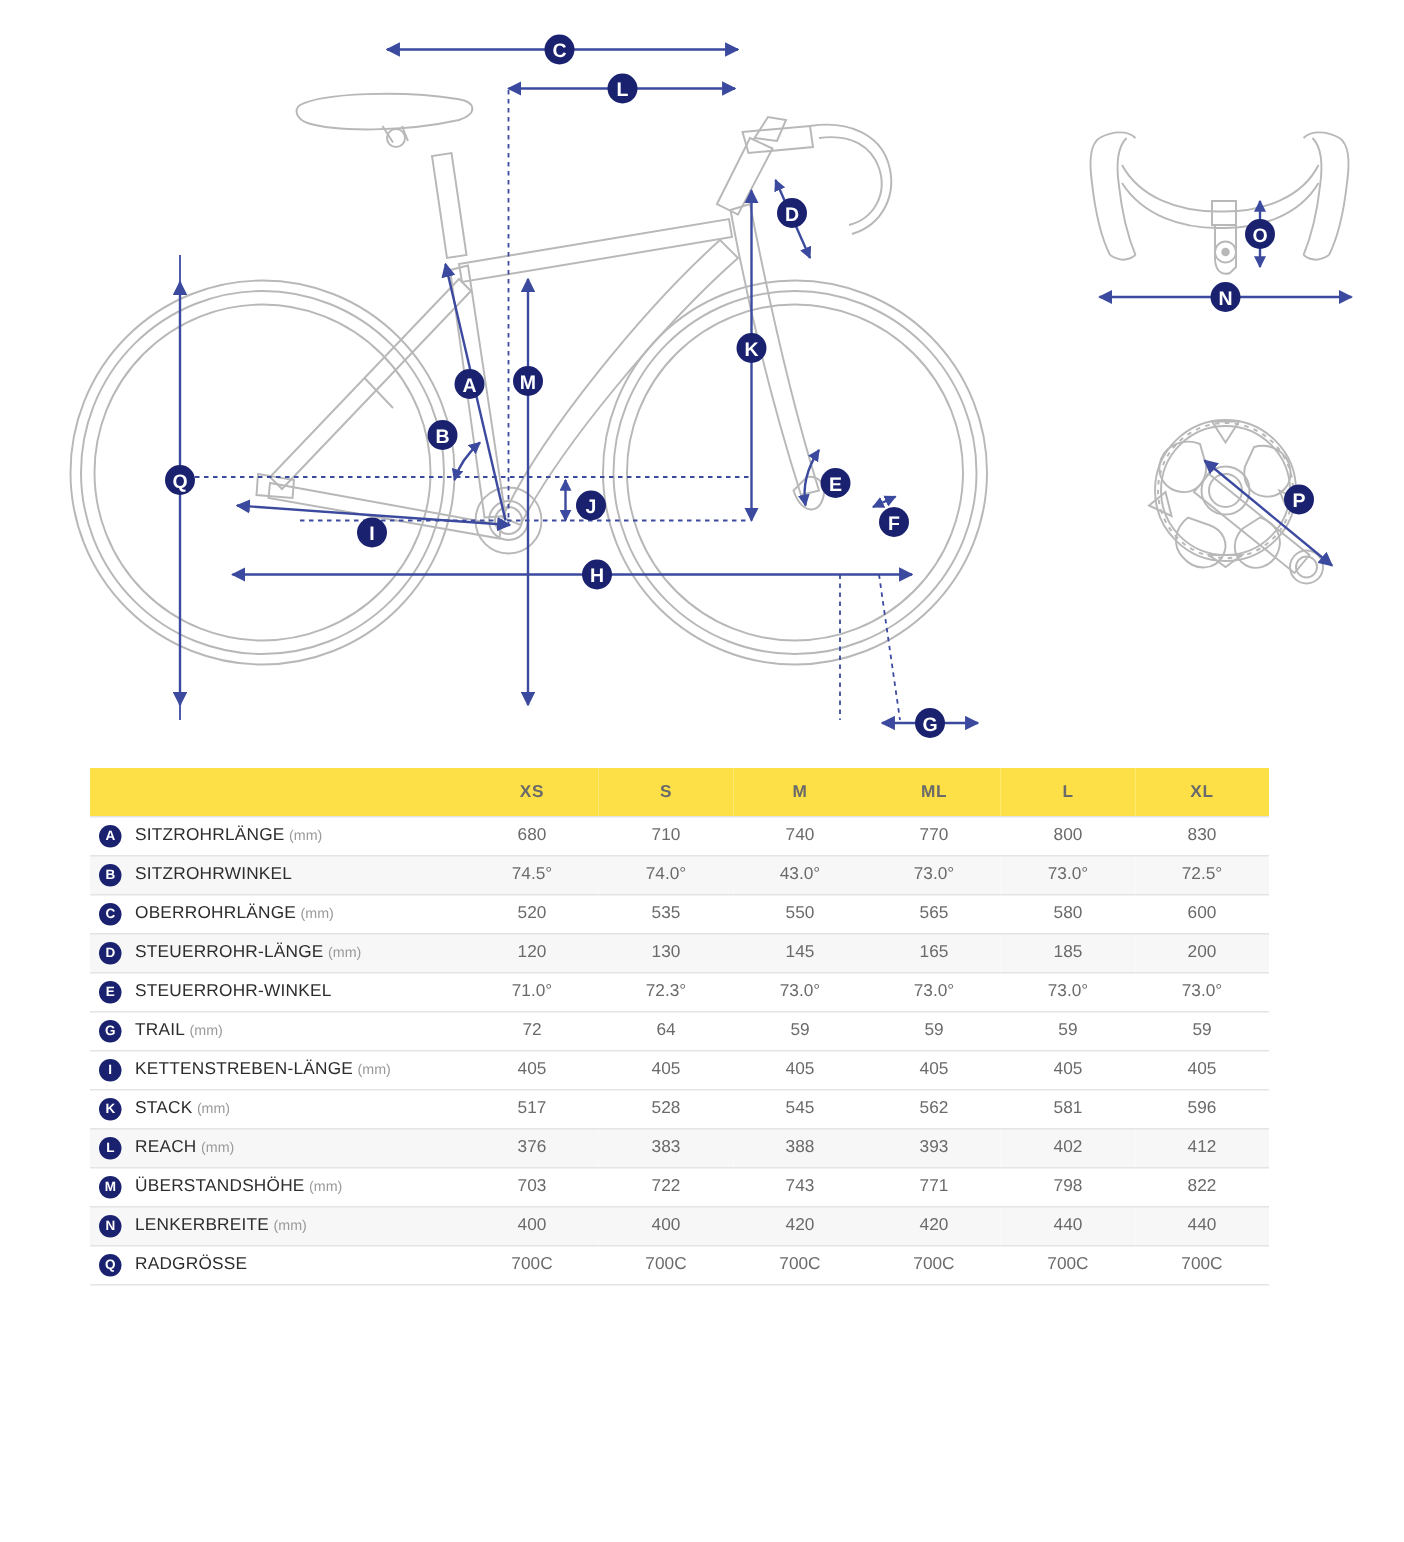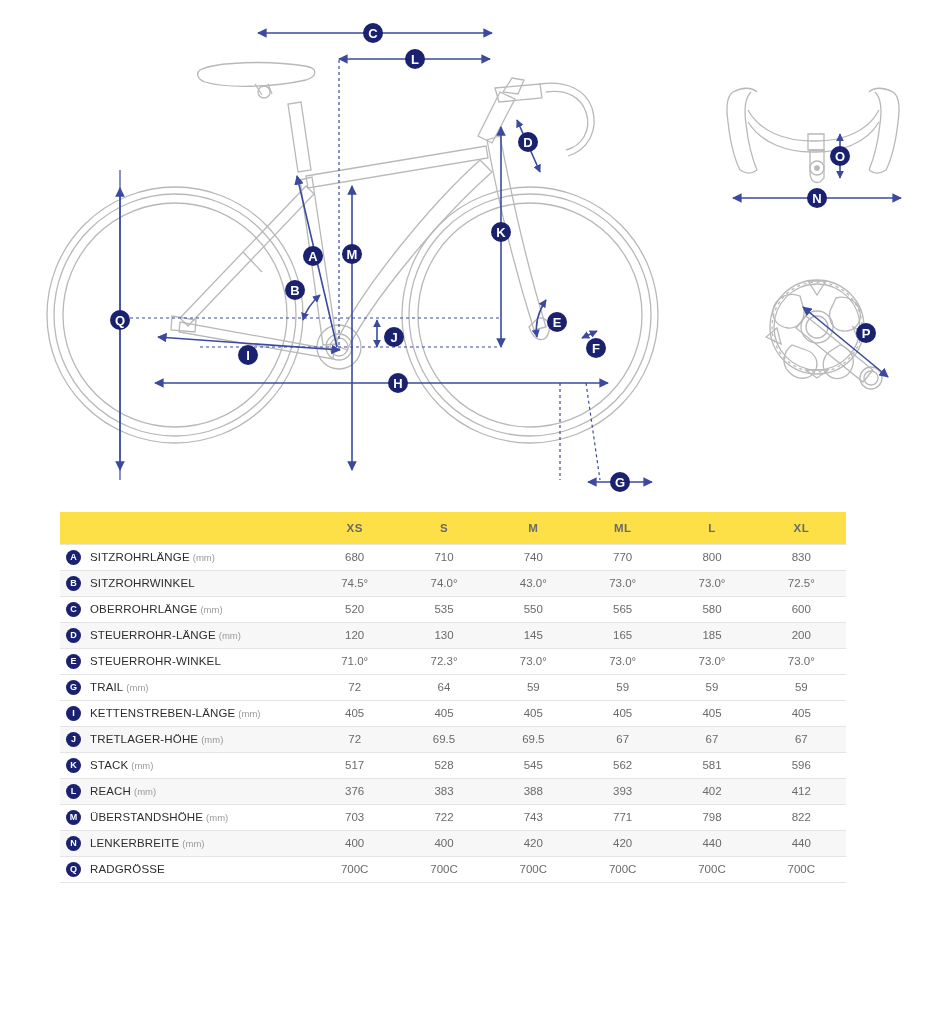--- a/index.html
+++ b/index.html
@@ -417,29 +417,20 @@
           </tr>
           <tr class="odd">
             <td class="label-cell"><span class="row-badge">I</span><span class="row-name">KETTENSTREBEN-LÄNGE</span><span class="row-unit">(mm)</span></td>
             <td>405</td>
             <td>405</td>
             <td>405</td>
             <td>405</td>
             <td>405</td>
             <td>405</td>
           </tr>
-          <tr class="even">
-            <td class="label-cell"><span class="row-badge">J</span><span class="row-name">TRETLAGER-HÖHE</span><span class="row-unit">(mm)</span></td>
-            <td>72</td>
-            <td>69.5</td>
-            <td>69.5</td>
-            <td>67</td>
-            <td>67</td>
-            <td>67</td>
-          </tr>
           <tr class="odd">
             <td class="label-cell"><span class="row-badge">K</span><span class="row-name">STACK</span><span class="row-unit">(mm)</span></td>
             <td>517</td>
             <td>528</td>
             <td>545</td>
             <td>562</td>
             <td>581</td>
             <td>596</td>
           </tr>
           <tr class="even">

